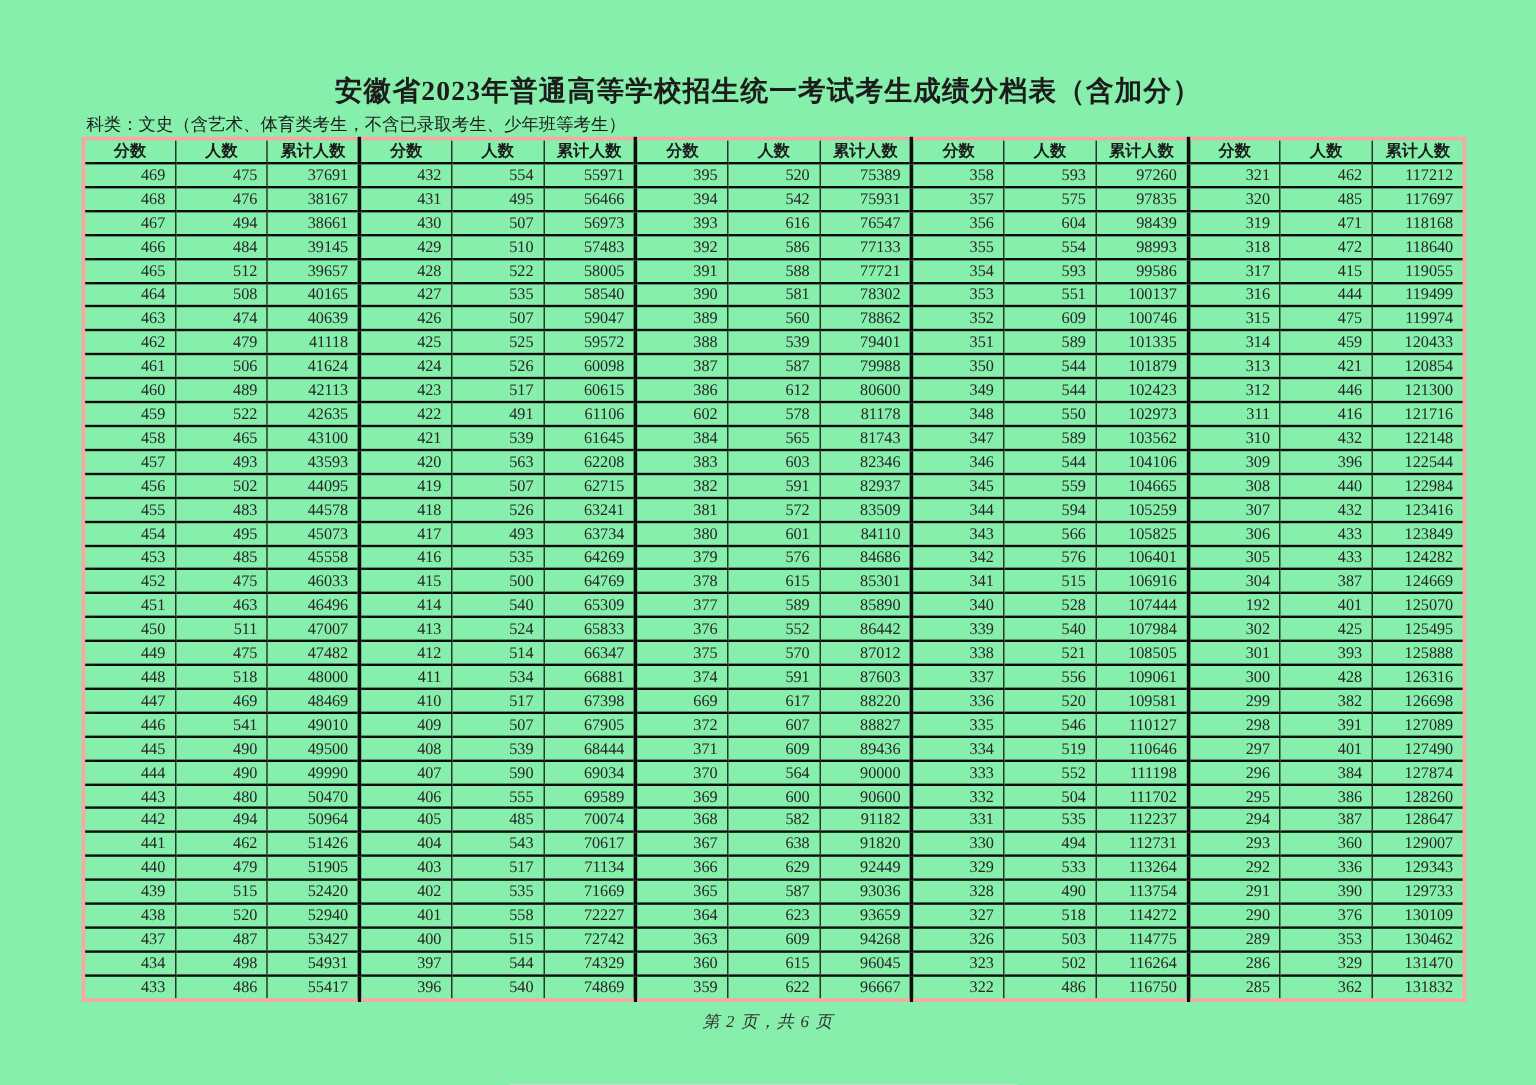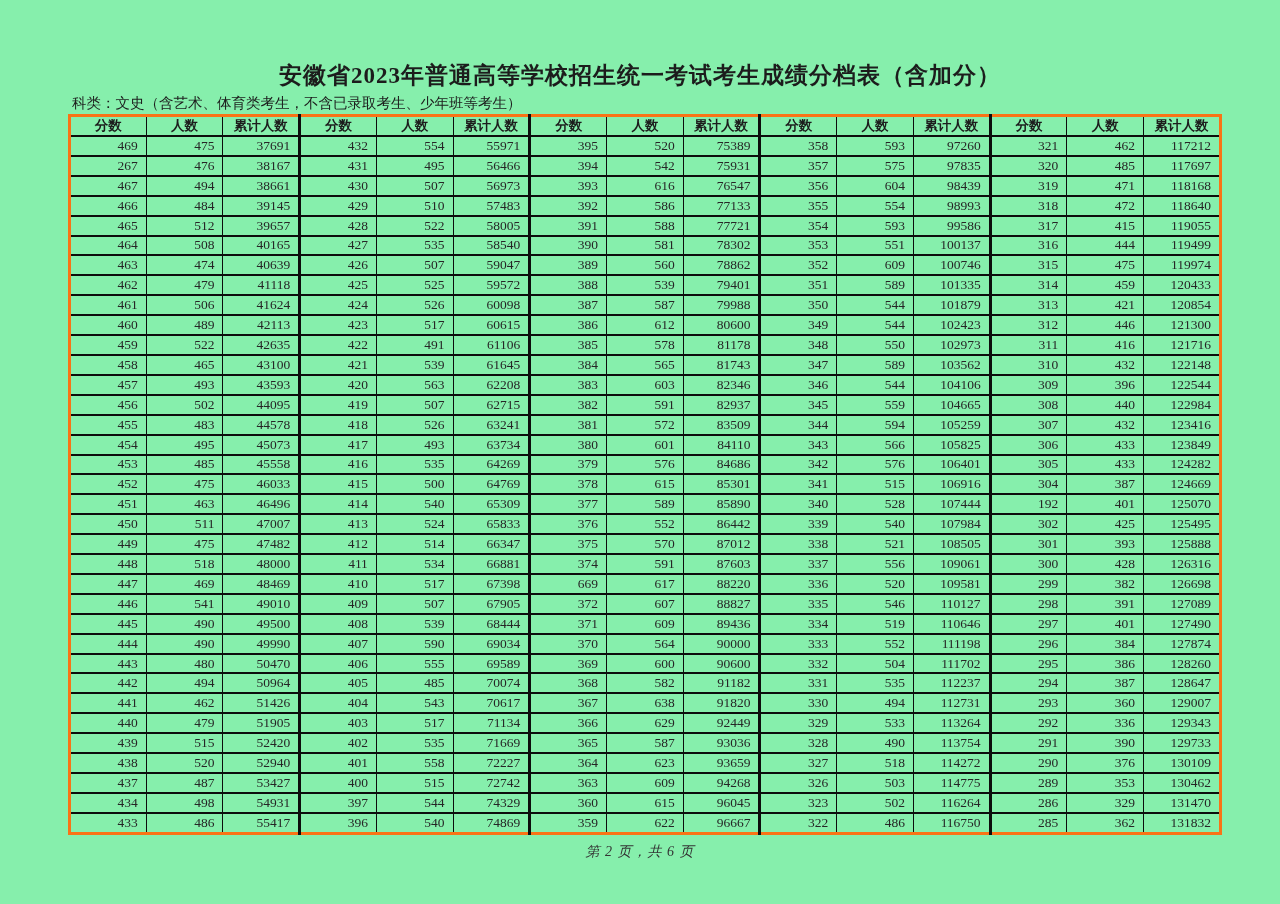--- a/index.html
+++ b/index.html
@@ -19,21 +19,21 @@
   }
   .category-line{
     position:absolute;top:94px;left:72px;
     font-size:14.5px;
   }
   table.score-table{
     position:absolute;top:114px;left:68px;
     width:1154px;height:721px;
     border-collapse:collapse;
     table-layout:fixed;
-    border:3px solid #f97316;
+    border:3px solid #fca5a5;
     font-size:13.5px;
   }
   table.score-table th, table.score-table td{
     border:1px solid #0d0d0d;
     border-top-width:2px;
     border-bottom-width:2px;
     padding:0 8px 0 0;
     white-space:nowrap;
     overflow:hidden;
   }
@@ -99,21 +99,21 @@
           <td>520</td>
           <td>75389</td>
           <td class="grp">358</td>
           <td>593</td>
           <td>97260</td>
           <td class="grp">321</td>
           <td>462</td>
           <td>117212</td>
         </tr>
         <tr>
-          <td>267</td>
+          <td>468</td>
           <td>476</td>
           <td>38167</td>
           <td class="grp">431</td>
           <td>495</td>
           <td>56466</td>
           <td class="grp">394</td>
           <td>542</td>
           <td>75931</td>
           <td class="grp">357</td>
           <td>575</td>
@@ -258,21 +258,21 @@
           <td>446</td>
           <td>121300</td>
         </tr>
         <tr>
           <td>459</td>
           <td>522</td>
           <td>42635</td>
           <td class="grp">422</td>
           <td>491</td>
           <td>61106</td>
-          <td class="grp">385</td>
+          <td class="grp">602</td>
           <td>578</td>
           <td>81178</td>
           <td class="grp">348</td>
           <td>550</td>
           <td>102973</td>
           <td class="grp">311</td>
           <td>416</td>
           <td>121716</td>
         </tr>
         <tr>

